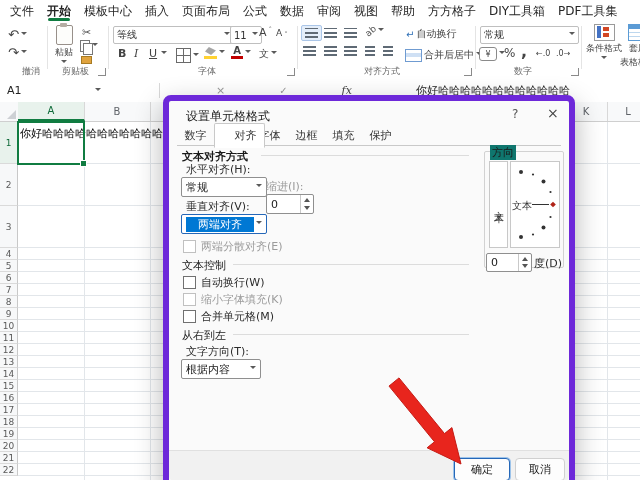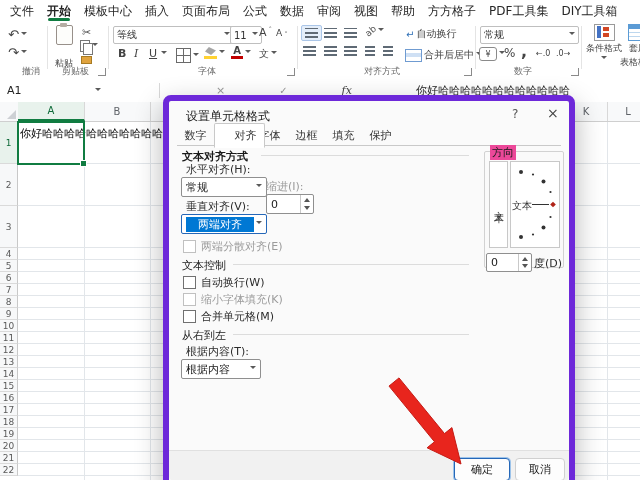--- a/index.html
+++ b/index.html
@@ -99,38 +99,38 @@
     <span class="mi active">开始</span>
     <span class="mi">模板中心</span>
     <span class="mi">插入</span>
     <span class="mi">页面布局</span>
     <span class="mi">公式</span>
     <span class="mi">数据</span>
     <span class="mi">审阅</span>
     <span class="mi">视图</span>
     <span class="mi">帮助</span>
     <span class="mi">方方格子</span>
+    <span class="mi">DIY工具箱</span>
     <span class="mi">PDF工具集</span>
-    <span class="mi">DIY工具箱</span>
   </div>
 
   <div id="ribbon">
 
     <div class="icobtn" style="left:8px;top:5px;">
       <span style="font-size:13px;">↶</span>
         <span class="chev"></span>
     </div>
     <div class="icobtn" style="left:8px;top:23px;">
       <span style="font-size:13px;">↷</span>
         <span class="chev"></span>
     </div>
     <div class="glabel" style="left:22px;">撤消</div>
     <div class="gsep" style="left:47px;"></div>
 
-    <div class="icobtn" style="left:55px;top:3px;flex-direction:column;gap:12px;">
+    <div class="icobtn" style="left:55px;top:3px;flex-direction:column;gap:1px;">
       <span class="clipb"></span>
       <span style="font-size:9px;">粘贴</span>
       <span class="chev"></span>
     </div>
     <div class="icobtn" style="left:82px;top:4px;">
       <span style="font-size:11px;color:#555;">✂</span>
     </div>
     <div class="icobtn" style="left:80px;top:18px;">
       <span class="copyic"></span>
         <span class="chev"></span>
@@ -417,28 +417,28 @@
       <span class="cb"></span>
       <span>缩小字体填充(K)</span>
     </div>
     <div class="cbrow" style="left:14px;top:208px;">
       <span class="cb"></span>
       <span>合并单元格(M)</span>
     </div>
 
     <div class="sechead" style="left:13px;top:227px;">从右到左</div>
     <div class="secrule" style="left:64px;right:100px;top:233px;"></div>
-    <div class="dlabel" style="left:17px;top:243px;">根据内容(T):</div>
+    <div class="dlabel" style="left:17px;top:243px;">文字方向(T):</div>
     <div class="dcombo" style="left:12px;top:258px;width:70px;height:18px;">
       <span>根据内容</span>
         <span class="chev"></span>
     </div>
 
     <div class="grpbox" style="left:315px;top:50px;width:78px;height:115px;"></div>
-    <div class="sechead" style="left:321px;top:44px;background:#ec4899;padding:0 2px;">方向</div>
+    <div class="sechead" style="left:321px;top:44px;background:#0f766e;padding:0 2px;">方向</div>
     <div class="abs" style="left:320px;top:60px;width:17px;height:85px;border:1px solid #c8c8c8;background:#fff;display:flex;align-items:center;justify-content:center;">
       <span style="writing-mode:vertical-rl;font-size:10px;color:#333;letter-spacing:2px;">文本</span>
     </div>
     <div class="abs" style="left:341px;top:60px;width:48px;height:85px;border:1px solid #c8c8c8;background:#fff;">
       <svg width="48" height="85">
         <circle cx="10" cy="10" r="2" fill="#333"></circle>
         <circle cx="22" cy="12.5" r="1.1" fill="#333"></circle>
         <circle cx="32.5" cy="19.5" r="2" fill="#333"></circle>
         <circle cx="39.5" cy="30" r="1.1" fill="#333"></circle>
         <rect x="40" y="40.5" width="4" height="4" fill="#b02318" transform="rotate(45 42 42.5)"></rect>

